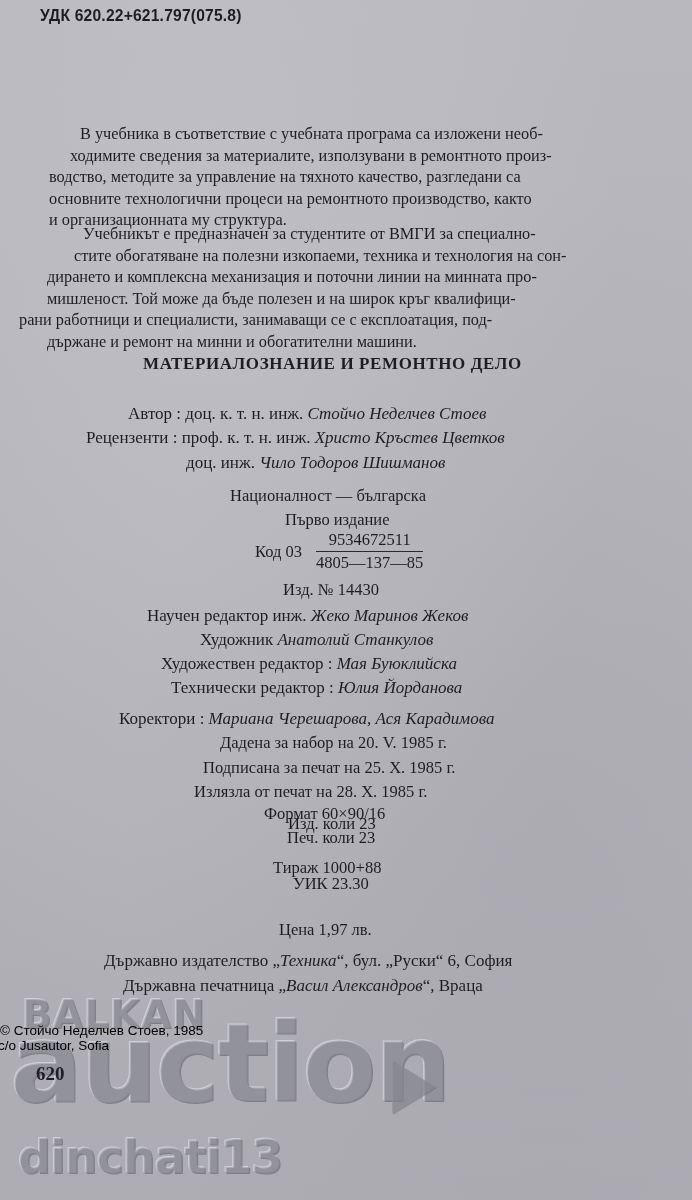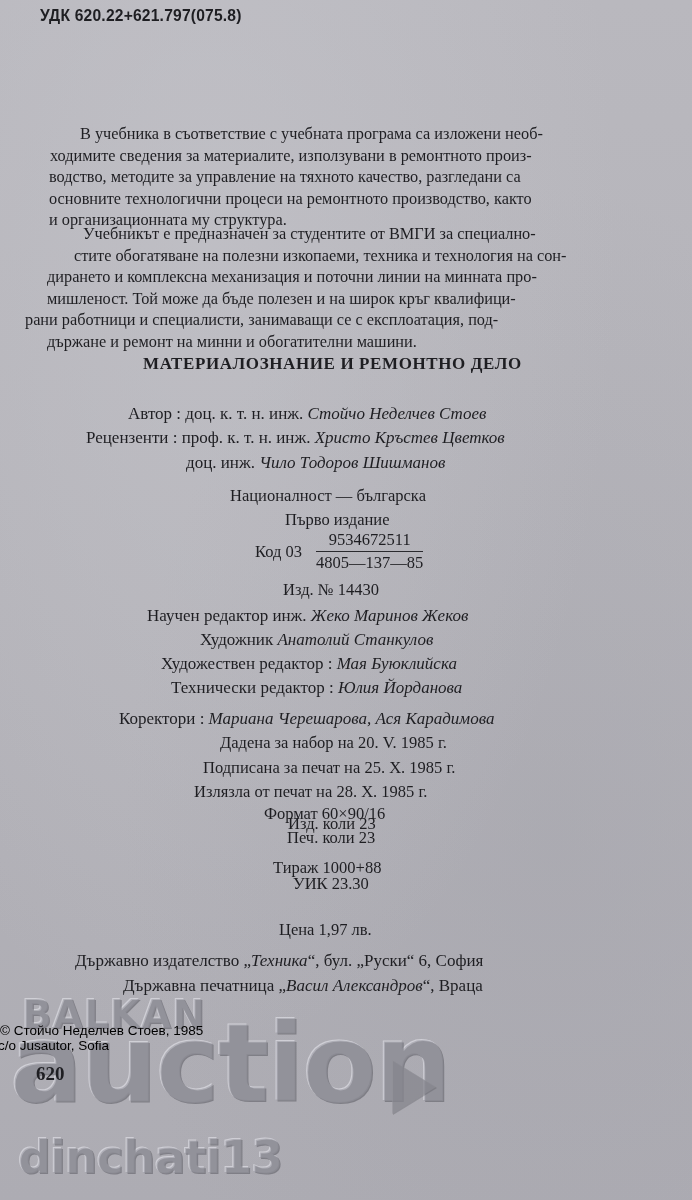--- a/index.html
+++ b/index.html
@@ -34,32 +34,32 @@
     .wm-play { left: 392px; top: 1060px; width: 0; height: 0; border-top: 27px solid transparent; border-bottom: 27px solid transparent; border-left: 44px solid rgba(145,145,152,0.6); filter: drop-shadow(1px 1px 0 rgba(90,90,96,0.6)); }
     .pgnum { left: 0; top: 1063px; font-family: "Liberation Serif", serif; font-weight: bold; font-size: 19px; padding-left: 36px; }
   </style>
 </head>
 <body>
 
 <div class="abs udk">УДК 620.22+621.797(075.8)</div>
 
 <div class="para p1">
   <span class="line" style="padding-left:80px;">В учебника в съответствие с учебната програма са изложени необ-</span>
-  <span class="line" style="padding-left:50px;">ходимите сведения за материалите, използувани в ремонтното произ-</span>
+  <span class="line" style="padding-left:50px;margin-left:20px;">ходимите сведения за материалите, използувани в ремонтното произ-</span>
   <span class="line" style="padding-left:49px;">водство, методите за управление на тяхното качество, разгледани са</span>
   <span class="line" style="padding-left:49px;">основните технологични процеси на ремонтното производство, както</span>
   <span class="line" style="padding-left:49px;">и организационната му структура.</span>
 </div>
 
 <div class="para p2">
   <span class="line" style="padding-left:83px;">Учебникът е предназначен за студентите от ВМГИ за специално-</span>
   <span class="line" style="padding-left:74px;">стите обогатяване на полезни изкопаеми, техника и технология на сон-</span>
   <span class="line" style="padding-left:47px;">дирането и комплексна механизация и поточни линии на минната про-</span>
   <span class="line" style="padding-left:47px;">мишленост. Той може да бъде полезен и на широк кръг квалифици-</span>
-  <span class="line" style="padding-left:25px;">рани работници и специалисти, занимаващи се с експлоатация, под-</span>
+  <span class="line" style="padding-left:19px;">рани работници и специалисти, занимаващи се с експлоатация, под-</span>
   <span class="line" style="padding-left:47px;">държане и ремонт на минни и обогатителни машини.</span>
 </div>
 
 <div class="abs title">МАТЕРИАЛОЗНАНИЕ И РЕМОНТНО ДЕЛО</div>
 
 <div class="abs credit" style="left:128px; top:404px;">
   <span>Автор : доц. к. т. н. инж.</span>
   <i>Стойчо Неделчев Стоев</i>
 </div>
 <div class="abs credit" style="left:86px; top:428px;">
@@ -106,21 +106,21 @@
 <div class="abs center" style="left:220px; top:733px;">Дадена за набор на 20. V. 1985 г.</div>
 <div class="abs center" style="left:203px; top:758px;">Подписана за печат на 25. X. 1985 г.</div>
 <div class="abs center" style="left:194px; top:782px;">Излязла от печат на 28. X. 1985 г.</div>
 <div class="abs center" style="left:264px; top:804px;">Формат 60×90/16</div>
 <div class="abs center" style="left:287px; top:828px;">Печ. коли 23</div>
 <div class="abs center" style="left:288px; top:814px;">Изд. коли 23</div>
 <div class="abs center" style="left:293px; top:874px;">УИК 23.30</div>
 <div class="abs center" style="left:273px; top:858px;">Тираж 1000+88</div>
 <div class="abs center" style="left:279px; top:920px;">Цена 1,97 лв.</div>
 
-<div class="abs credit" style="left:75px; top:951px;">
+<div class="abs credit" style="left:104px; top:951px;">
   <span>Държавно издателство „</span><i>Техника</i><span>“, бул. „Руски“ 6, София</span>
 </div>
 <div class="abs credit" style="left:123px; top:976px;">
   <span>Държавна печатница „</span><i>Васил Александров</i><span>“, Враца</span>
 </div>
 
 <div class="wm wm-balkan">BALKAN</div>
 <div class="wm wm-auction">auction</div>
 <div class="wm wm-play"></div>
 <div class="wm wm-user">dinchati13</div>

